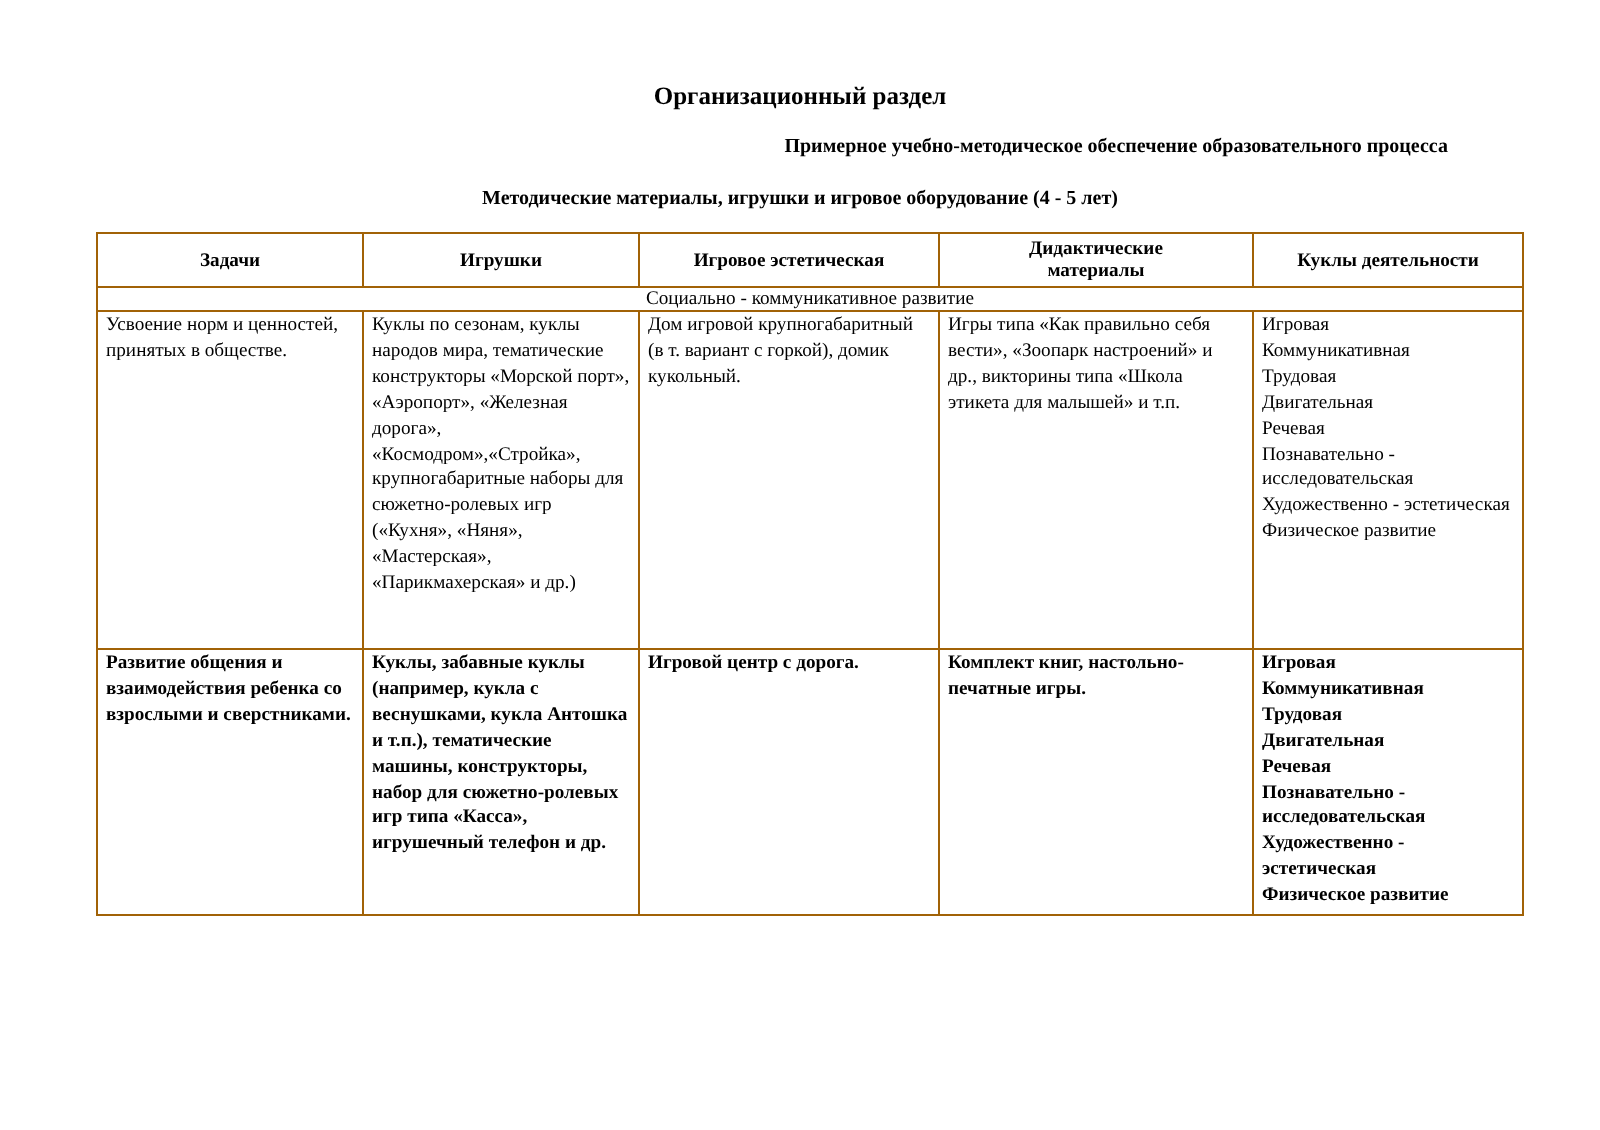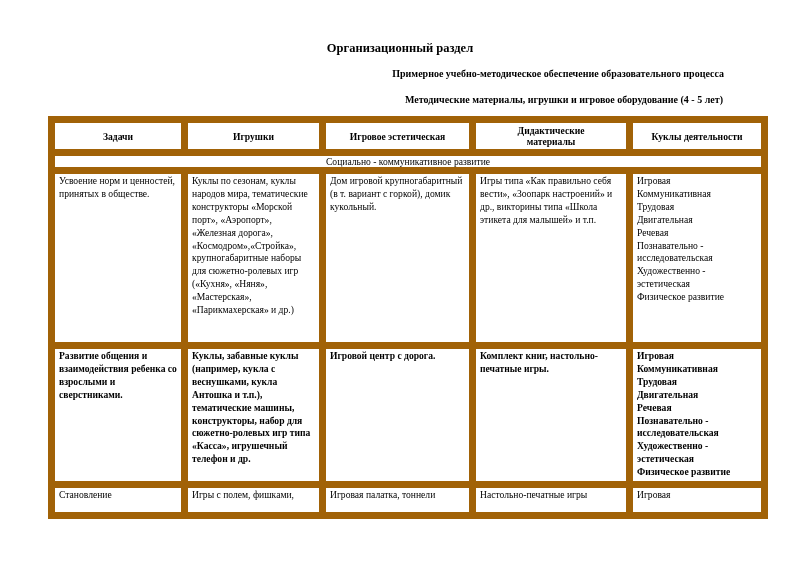--- a/index.html
+++ b/index.html
@@ -2,25 +2,25 @@
 <html><head>
 <meta charset="utf-8">
 <style>
   html, body { margin:0; padding:0; background:#ffffff; }
   body { width:800px; height:565px; position:relative; overflow:hidden;
          font-family:"Liberation Serif","DejaVu Serif",serif; color:#000; }
   .h1 { position:absolute; left:0; width:800px; top:41px; text-align:center;
         font-weight:bold; font-size:12.5px; }
   .h2 { position:absolute; left:0; width:724px; top:68px; text-align:right;
         font-weight:bold; font-size:10px; }
-  .h3 { position:absolute; left:0; width:723px; top:94px; text-align:right;
+  .h3 { position:absolute; left:0; width:800px; top:94px; text-align:center;
         font-weight:bold; font-size:10px; }
   table { position:absolute; left:48px; top:116px; border-collapse:collapse;
           width:713px; table-layout:fixed; font-size:9.6px; line-height:12.9px; }
-  td, th { border:7px solid #a16207; vertical-align:top; padding:1px 4px 0 4px;margin-top:48px; }
+  td, th { border:1px solid #a16207; vertical-align:top; padding:1px 4px 0 4px;margin-top:48px; }
   th { font-weight:bold; text-align:center; vertical-align:middle; padding:0 4px; height:26px; line-height:11px; font-size:9.6px; }
   td.section { text-align:center; height:11px; padding:0 10px; line-height:11px; }
   tr.r1 td { height:167px; }
   tr.r2 td { height:131px;font-weight:bold; }
   tr.r3 td { height:23px; }
   .line { display:block; }
 </style>
 </head>
 <body>
 
@@ -72,23 +72,14 @@
           <span class="line">Игровая</span>
           <span class="line">Коммуникативная</span>
           <span class="line">Трудовая</span>
           <span class="line">Двигательная</span>
           <span class="line">Речевая</span>
           <span class="line">Познавательно - исследовательская</span>
           <span class="line">Художественно - эстетическая</span>
           <span class="line">Физическое развитие</span>
         </td>
   </tr>
-  <tr class="r3">
-    <td>Становление</td>
-    <td>Игры с полем, фишками,</td>
-    <td>Игровая палатка, тоннели</td>
-    <td>Настольно-печатные игры</td>
-    <td>
-          <span class="line">Игровая</span>
-        </td>
-  </tr>
 </tbody>
   </table>
 
 </body></html>

